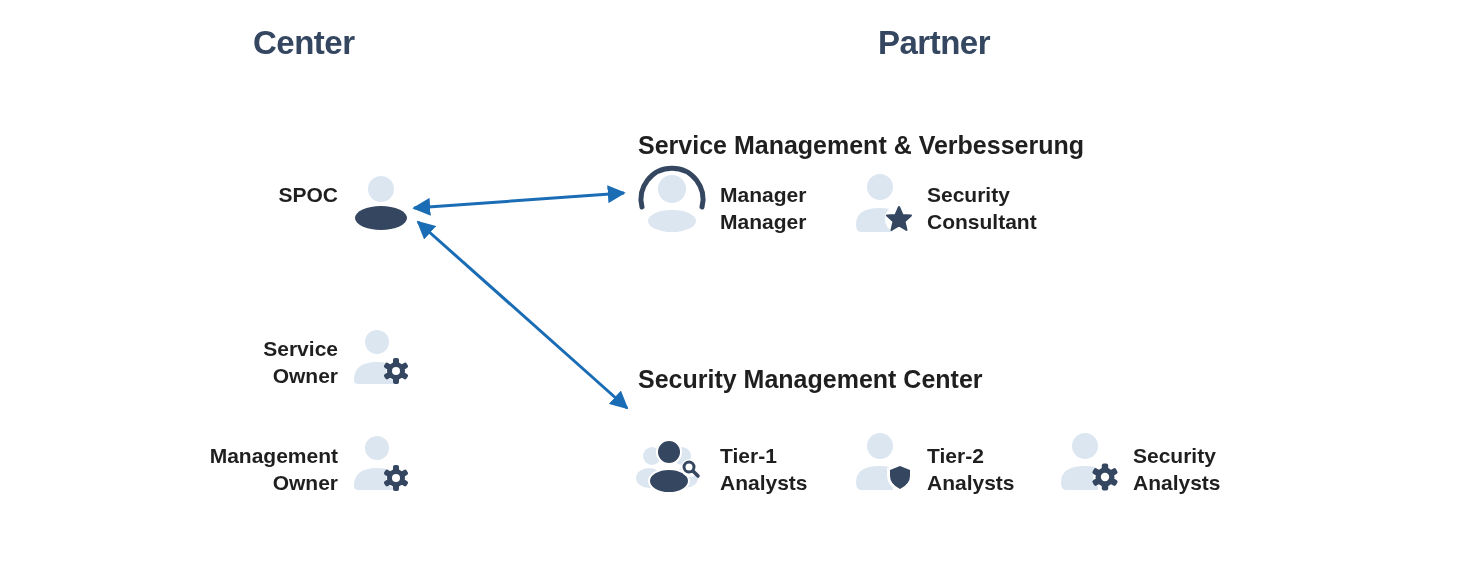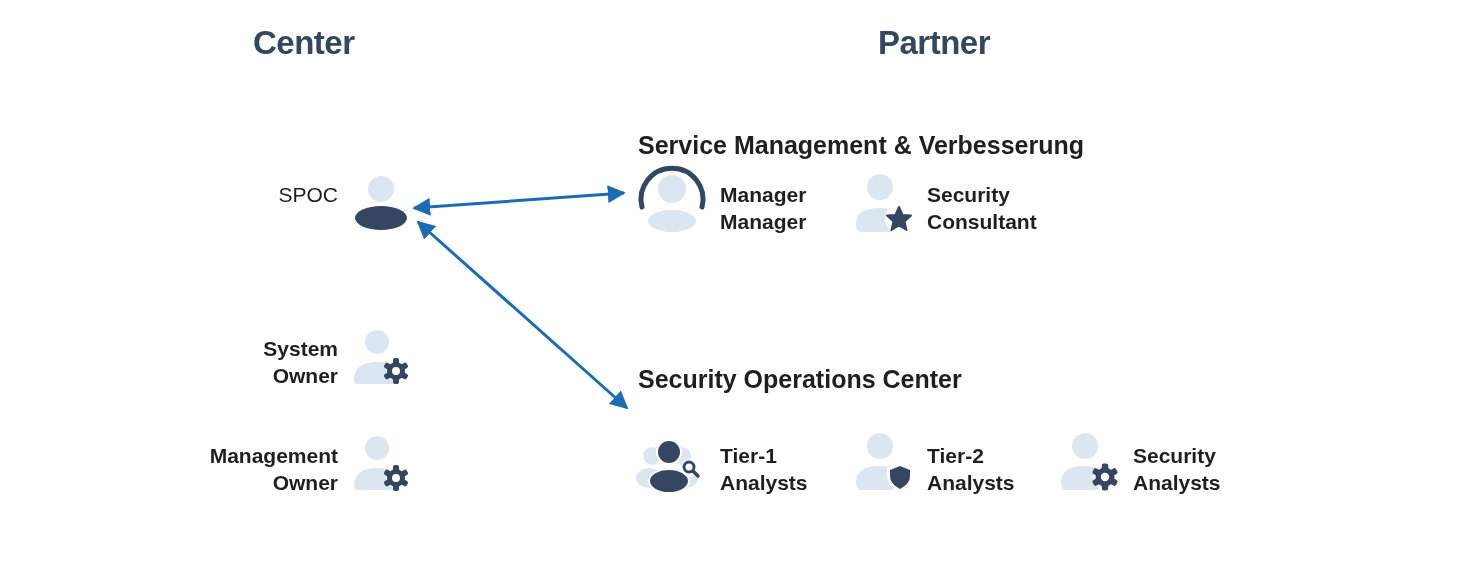--- a/index.html
+++ b/index.html
@@ -3,54 +3,54 @@
 <meta charset="utf-8">
 <style>
   html, body { margin:0; padding:0; background:#ffffff; }
   body { width:1480px; height:572px; position:relative; overflow:hidden;
          font-family:"Liberation Sans", "DejaVu Sans", sans-serif; color:#1a1a1a; }
   .abs { position:absolute; }
   .col-title { font-size:33px; font-weight:bold; color:#344660; letter-spacing:-0.5px; }
   .section-title { font-size:25px; font-weight:bold; color:#1f1f1f; white-space:nowrap; }
   .label { font-size:21px; line-height:27px; color:#1f1f1f; font-weight:600; white-space:nowrap; }
   .label.right { text-align:right; }
-  .label .strong { font-weight:normal; display:block;text-align:right; }
+  .label .strong { font-weight:bold; display:block;text-align:right; }
   .label span { display:block; }
   svg.icon { position:absolute; overflow:visible; }
   svg.arrows { position:absolute; left:0; top:0; }
 </style>
 </head>
 <body>
 
 <div class="abs col-title" style="left:253px; top:24px;">Center</div>
 <div class="abs col-title" style="left:878px; top:24px;">Partner</div>
 
 <div class="abs section-title" style="left:638px; top:87px;margin-top:44px;">Service Management &amp; Verbesserung</div>
-<div class="abs section-title" style="left:638px; top:365px;">Security Operations Center</div>
+<div class="abs section-title" style="left:638px; top:365px;">Security Management Center</div>
 
 <svg class="arrows" width="1480" height="572">
   <defs>
     <marker id="ah" viewBox="0 0 10 10" refX="9" refY="5" markerWidth="6" markerHeight="6" orient="auto-start-reverse">
       <path d="M0,0 L10,5 L0,10 z" fill="#1a6db5"></path>
     </marker>
   </defs>
   <line x1="414" y1="208" x2="624" y2="193" stroke="#1a6db5" stroke-width="3" marker-start="url(#ah)" marker-end="url(#ah)"></line>
   <line x1="418" y1="222" x2="627" y2="408" stroke="#1a6db5" stroke-width="3" marker-start="url(#ah)" marker-end="url(#ah)"></line>
 </svg>
 
 <div class="abs label right" style="right:1142px; top:181px;">
   <span class="strong">SPOC</span>
 </div>
 <svg class="icon" style="left:354px; top:174px;" width="56" height="56">
   <circle cx="27" cy="15" r="13" fill="#dce6f1"></circle>
   <ellipse cx="27" cy="44" rx="26" ry="12" fill="#344660"></ellipse>
 </svg>
 
 <div class="abs label right" style="right:1142px; top:335px;">
-  <span>System</span>
+  <span>Service</span>
   <span>Owner</span>
 </div>
 <svg class="icon" style="left:352px; top:328px;" width="60" height="58">
   <circle cx="25" cy="14" r="12" fill="#dce6f1"></circle>
   <path d="M2,52 Q2,34 25,34 Q36,34 41,38 L41,56 L6,56 Q2,56 2,52 z" fill="#dce6f1"></path>
   <g transform="translate(44,43)">
     <circle r="10" fill="#ffffff"></circle>
     <g fill="#344660">
       <rect x="-3" y="-13" width="6" height="26" rx="2"></rect>
       <rect x="-3" y="-13" width="6" height="26" rx="2" transform="rotate(60)"></rect>

